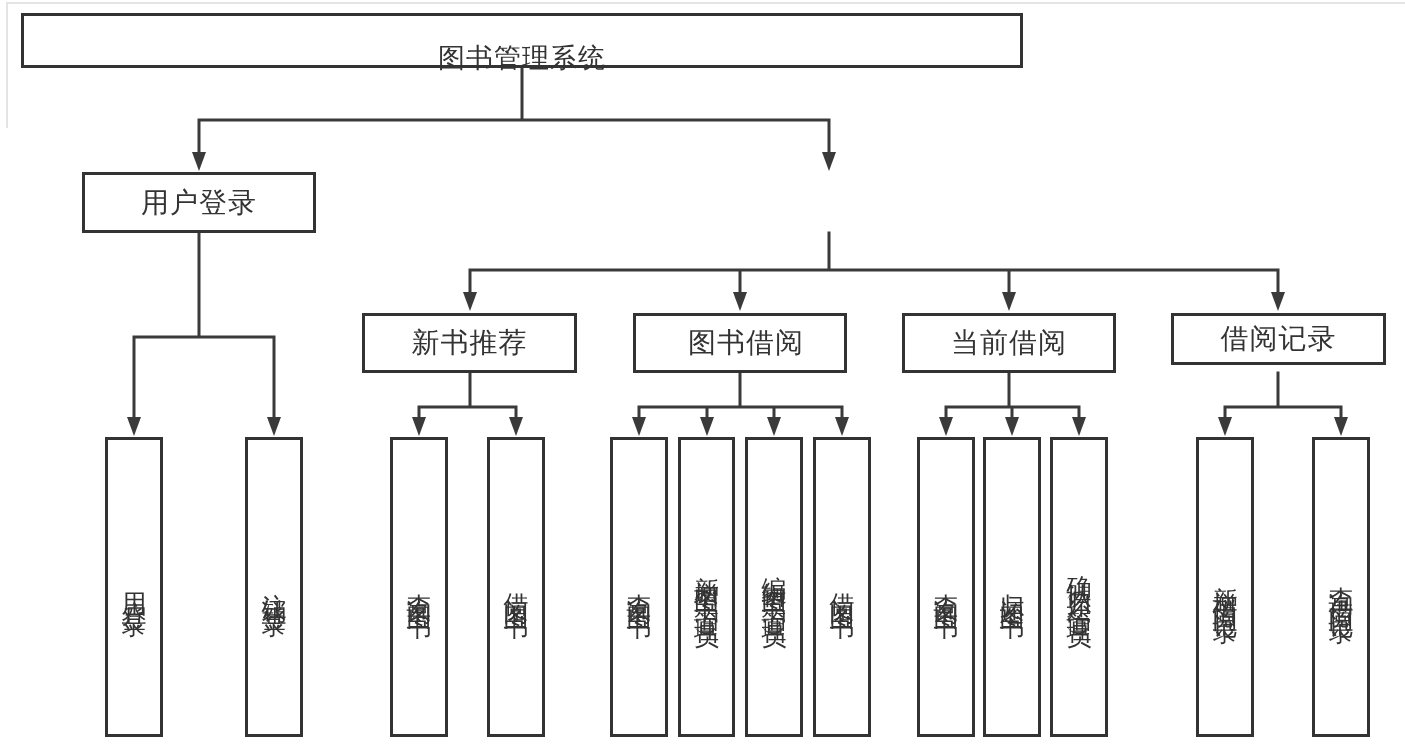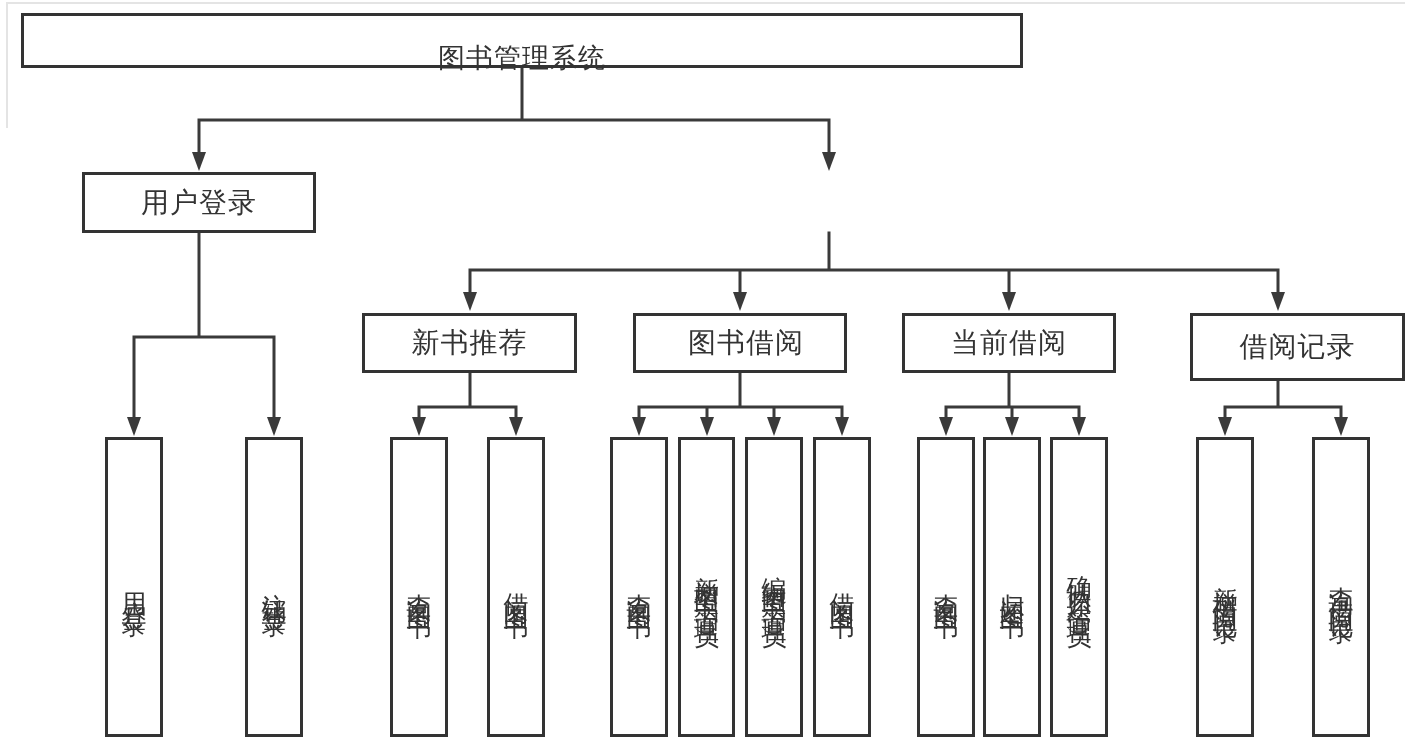--- a/index.html
+++ b/index.html
@@ -96,21 +96,21 @@
 
   <div class="node hnode" style="left:362px;top:313px;width:215px;height:60px;">
     <span class="label">新书推荐</span>
   </div>
   <div class="node hnode" style="left:633px;top:313px;width:214px;height:60px;padding-left:12px;">
     <span class="label">图书借阅</span>
   </div>
   <div class="node hnode" style="left:902px;top:313px;width:214px;height:60px;">
     <span class="label">当前借阅</span>
   </div>
-  <div class="node hnode" style="left:1171px;top:313px;width:215px;height:68px;margin-left:19px;">
+  <div class="node hnode" style="left:1171px;top:313px;width:215px;height:52px;">
     <span class="label">借阅记录</span>
   </div>
 
   <div class="node leaf" style="left:105px;top:437px;width:58px;height:300px;">
     <span class="label">用户登录</span>
   </div>
   <div class="node leaf" style="left:245px;top:437px;width:58px;height:300px;">
     <span class="label">注销登录</span>
   </div>
 

